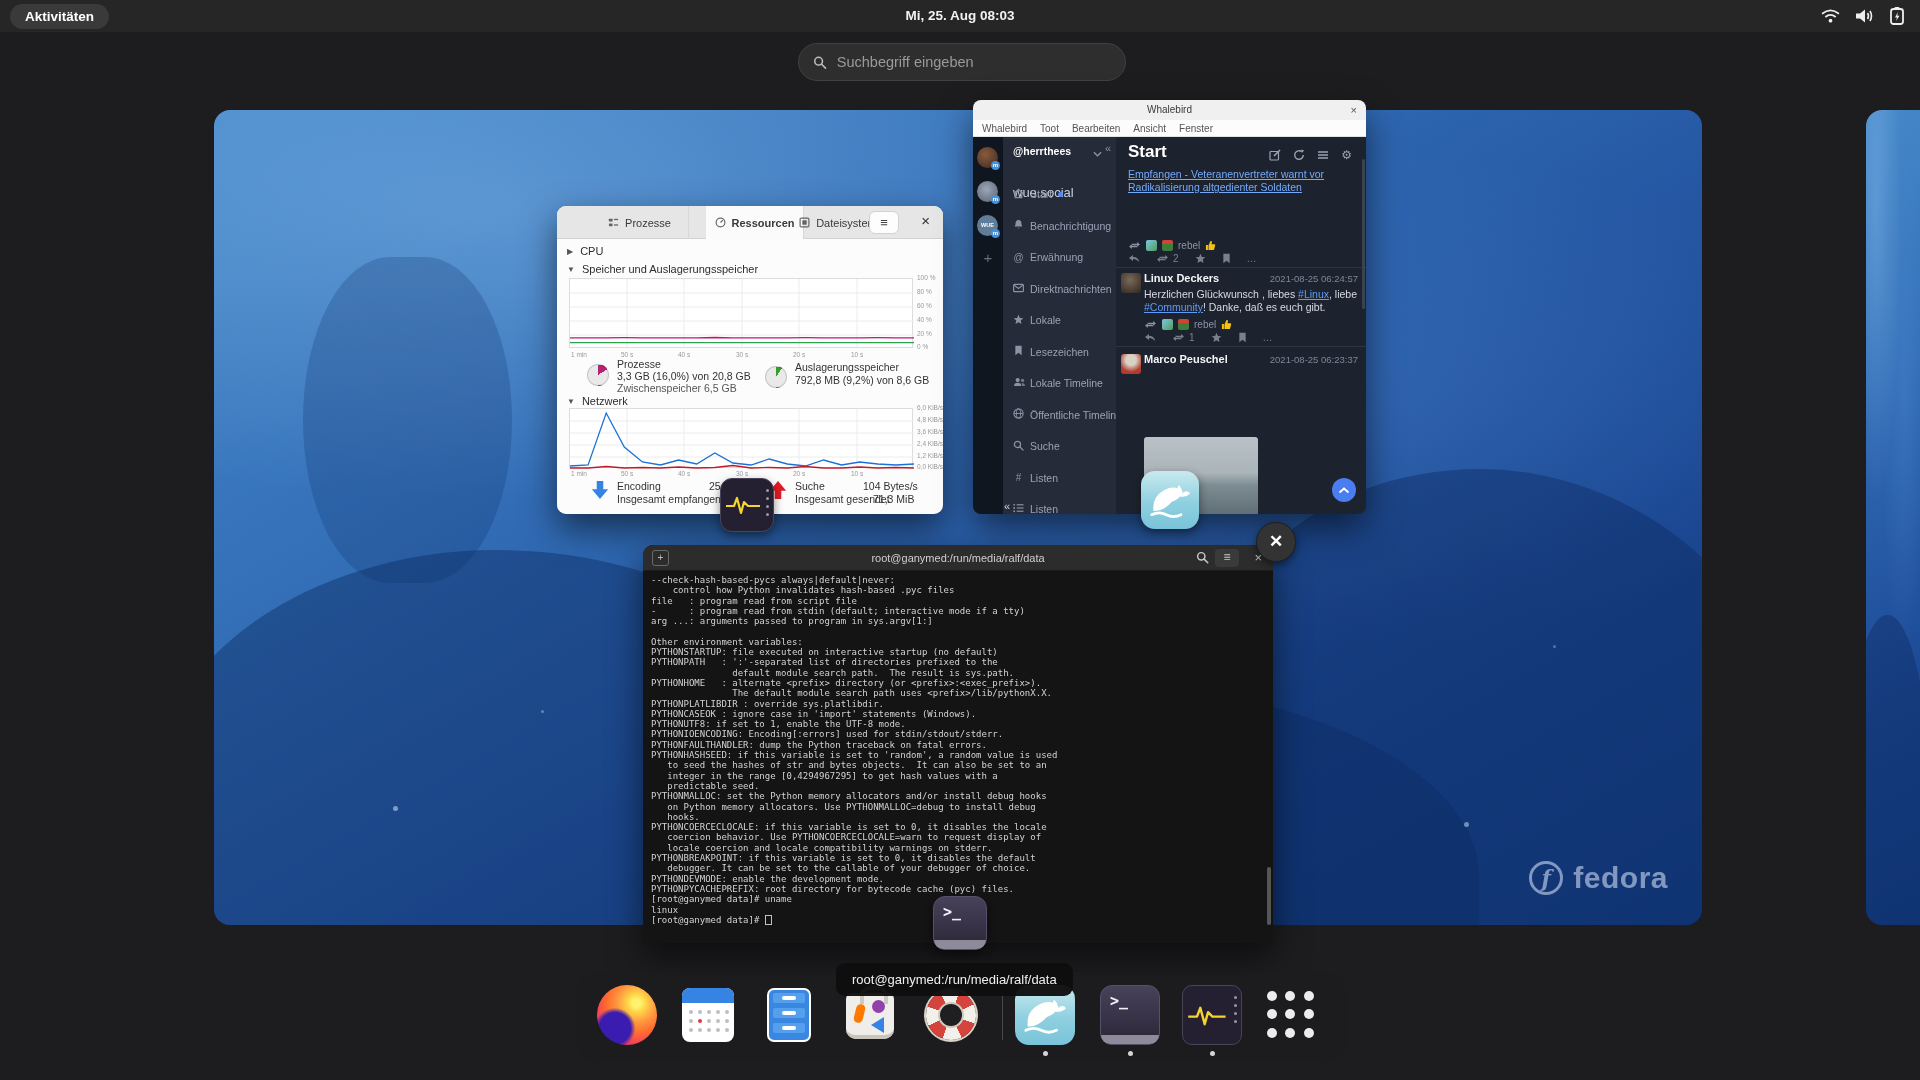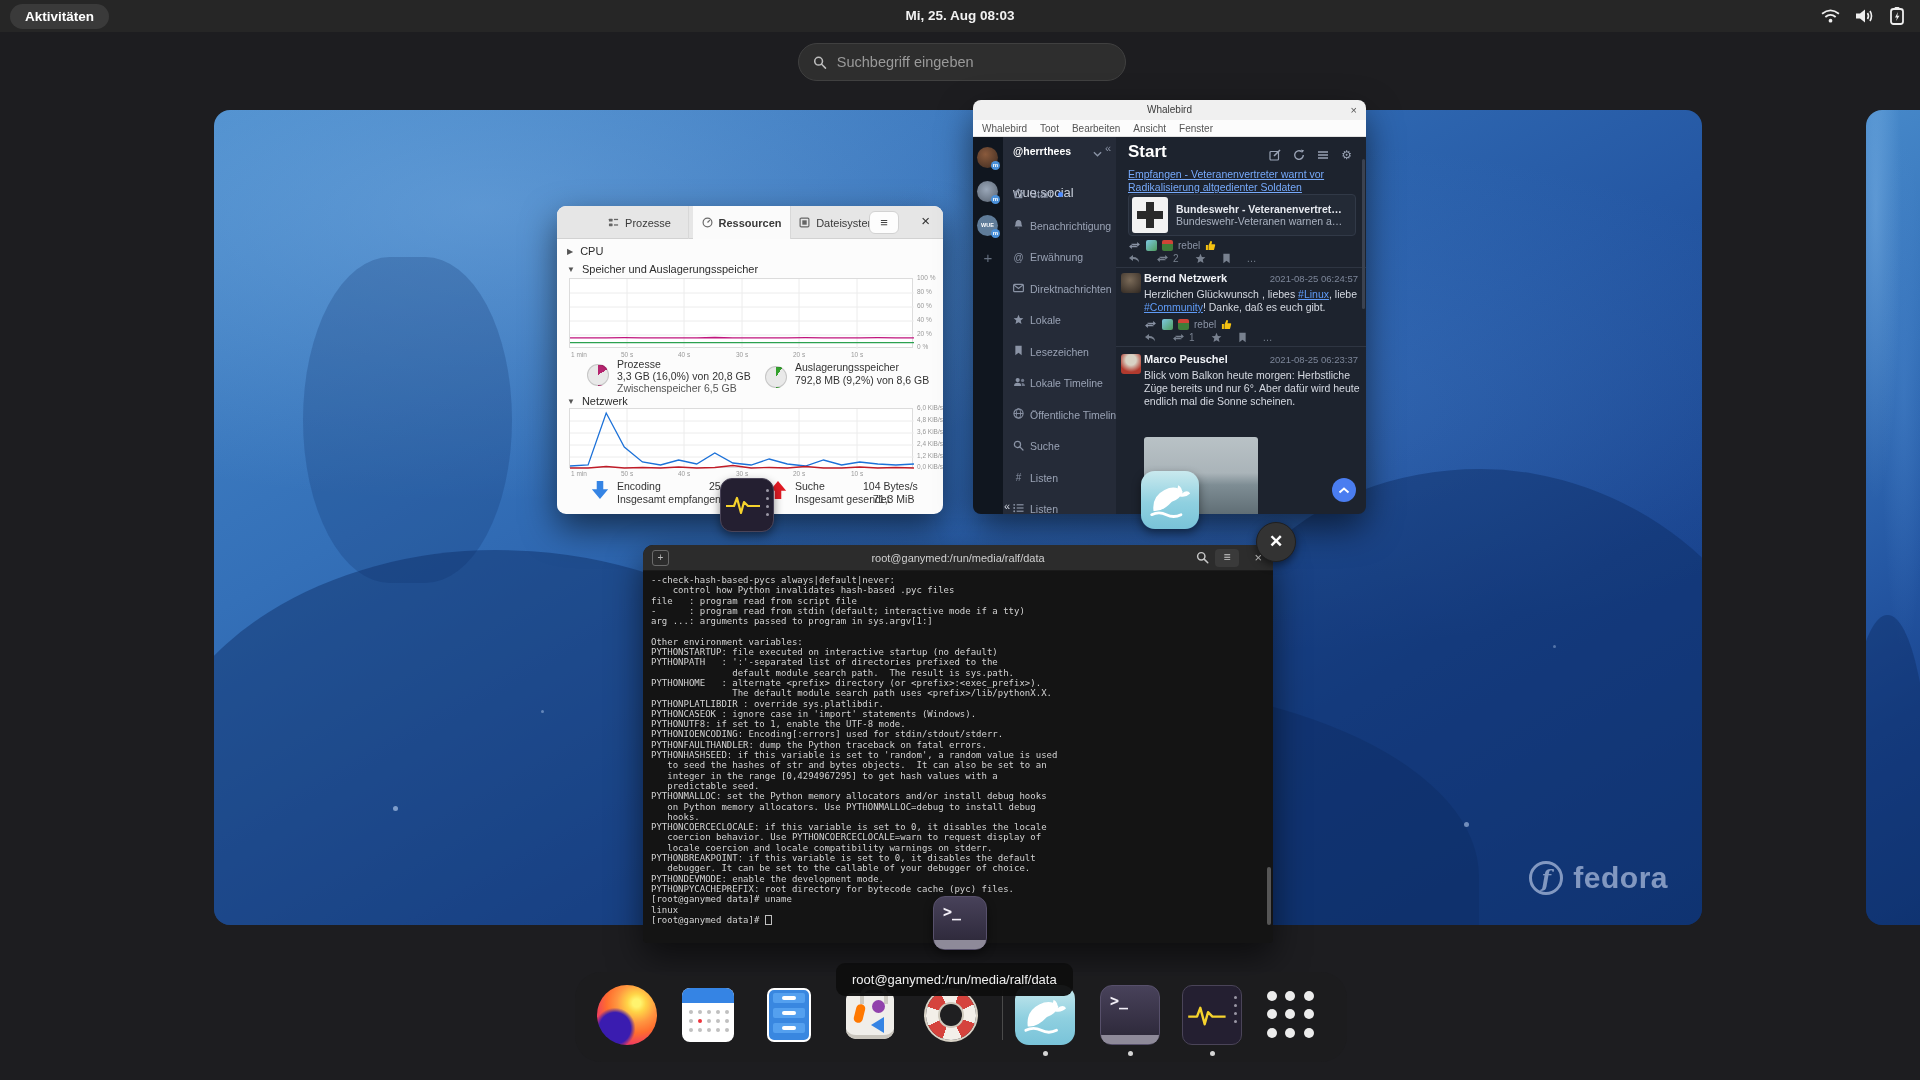--- a/index.html
+++ b/index.html
@@ -353,21 +353,21 @@
 </div>
 
 <div id="sysmon" class="window">
   <div class="hdr">
     <div class="smtab" style="left:34px; width:98px;">
       <svg width="11" height="11">
           <use href="#i-proc"></use>
         </svg>
       <span>Prozesse</span>
     </div>
-    <div class="smtab active" style="left:136px; width:98px;">
+    <div class="smtab active" style="left:149px; width:98px;">
       <svg width="11" height="11">
           <use href="#i-gauge"></use>
         </svg>
       <span>Ressourcen</span>
     </div>
     <div class="smtab" style="left:230px; width:108px; border-right:none">
       <svg width="11" height="11">
           <use href="#i-disk"></use>
         </svg>
       <span>Dateisysteme</span>
@@ -592,27 +592,20 @@
             <use href="#i-refresh"></use>
           </svg>
         <svg width="12" height="10">
             <use href="#i-lines"></use>
           </svg>
         <span style="font-size:12px">⚙</span>
       </div>
 
       <div class="wb-link" style="position:absolute; left:12px; top:31px">Empfangen - Veteranenvertreter warnt vor</div>
       <div class="wb-link" style="position:absolute; left:12px; top:44px">Radikalisierung altgedienter Soldaten</div>
-      <div class="wb-card">
-        <div class="wb-thumb cross"></div>
-        <div class="wb-cardtxt">
-          <div class="wb-cardtitle">Bundeswehr - Veteranenvertret…</div>
-          <div class="wb-carddesc">Bundeswehr-Veteranen warnen a…</div>
-        </div>
-      </div>
       <div class="reblog-row" style="left:12px; top:103px">
         <svg width="13" height="9">
             <use href="#i-boost"></use>
           </svg>
         <span class="emoji-sq" style="background:linear-gradient(135deg,#7ec8e3,#4f9d5d)"></span>
         <span class="emoji-sq" style="background:linear-gradient(180deg,#cf4436 40%,#3f7d3a 40%)"></span>
         <span>rebel</span>
         <svg width="11" height="11" style="color:#f5c211">
             <use href="#i-thumb"></use>
           </svg>
@@ -631,21 +624,21 @@
             <use href="#i-star"></use>
           </svg>
         <svg width="9" height="11">
             <use href="#i-bookmark"></use>
           </svg>
         <span>…</span>
       </div>
       <div class="wb-divider" style="top:130px"></div>
 
       <div class="wb-avatar" style="top:136px; background:radial-gradient(circle at 45% 35%, #7a6a58, #2e2620)"></div>
-      <div class="wb-name" style="left:28px; top:135px">Bernd Netzwerk</div>
+      <div class="wb-name" style="left:28px; top:135px">Linux Deckers</div>
       <div class="wb-time" style="top:136px">2021-08-25 06:24:57</div>
       <div class="wb-text" style="top:151px"><span>Herzlichen Glückwunsch , liebes </span><span class="hashtag">#Linux</span><span>, liebe </span><span class="hashtag">#Community</span><span>! Danke, daß es euch gibt.</span></div>
       <div class="reblog-row" style="left:28px; top:182px">
         <svg width="13" height="9">
             <use href="#i-boost"></use>
           </svg>
         <span class="emoji-sq" style="background:linear-gradient(135deg,#7ec8e3,#4f9d5d)"></span>
         <span class="emoji-sq" style="background:linear-gradient(180deg,#cf4436 40%,#3f7d3a 40%)"></span>
         <span>rebel</span>
         <svg width="11" height="11" style="color:#f5c211">
@@ -668,21 +661,20 @@
         <svg width="9" height="11">
             <use href="#i-bookmark"></use>
           </svg>
         <span>…</span>
       </div>
       <div class="wb-divider" style="top:209px"></div>
 
       <div class="wb-avatar" style="top:217px; background:radial-gradient(circle at 50% 30%, #d8d2c4 30%, #b23a2e 70%)"></div>
       <div class="wb-name" style="left:28px; top:216px">Marco Peuschel</div>
       <div class="wb-time" style="top:217px">2021-08-25 06:23:37</div>
-      <div class="wb-text" style="top:232px">Blick vom Balkon heute morgen: Herbstliche Züge bereits und nur 6°. Aber dafür wird heute endlich mal die Sonne scheinen.</div>
       <div id="wb-img"></div>
 
       <div id="wb-scrolltop">
           <svg width="12" height="7">
             <use href="#i-chevup"></use>
           </svg>
         </div>
       <div id="wb-scrollbar"></div>
     </div>
   </div>

